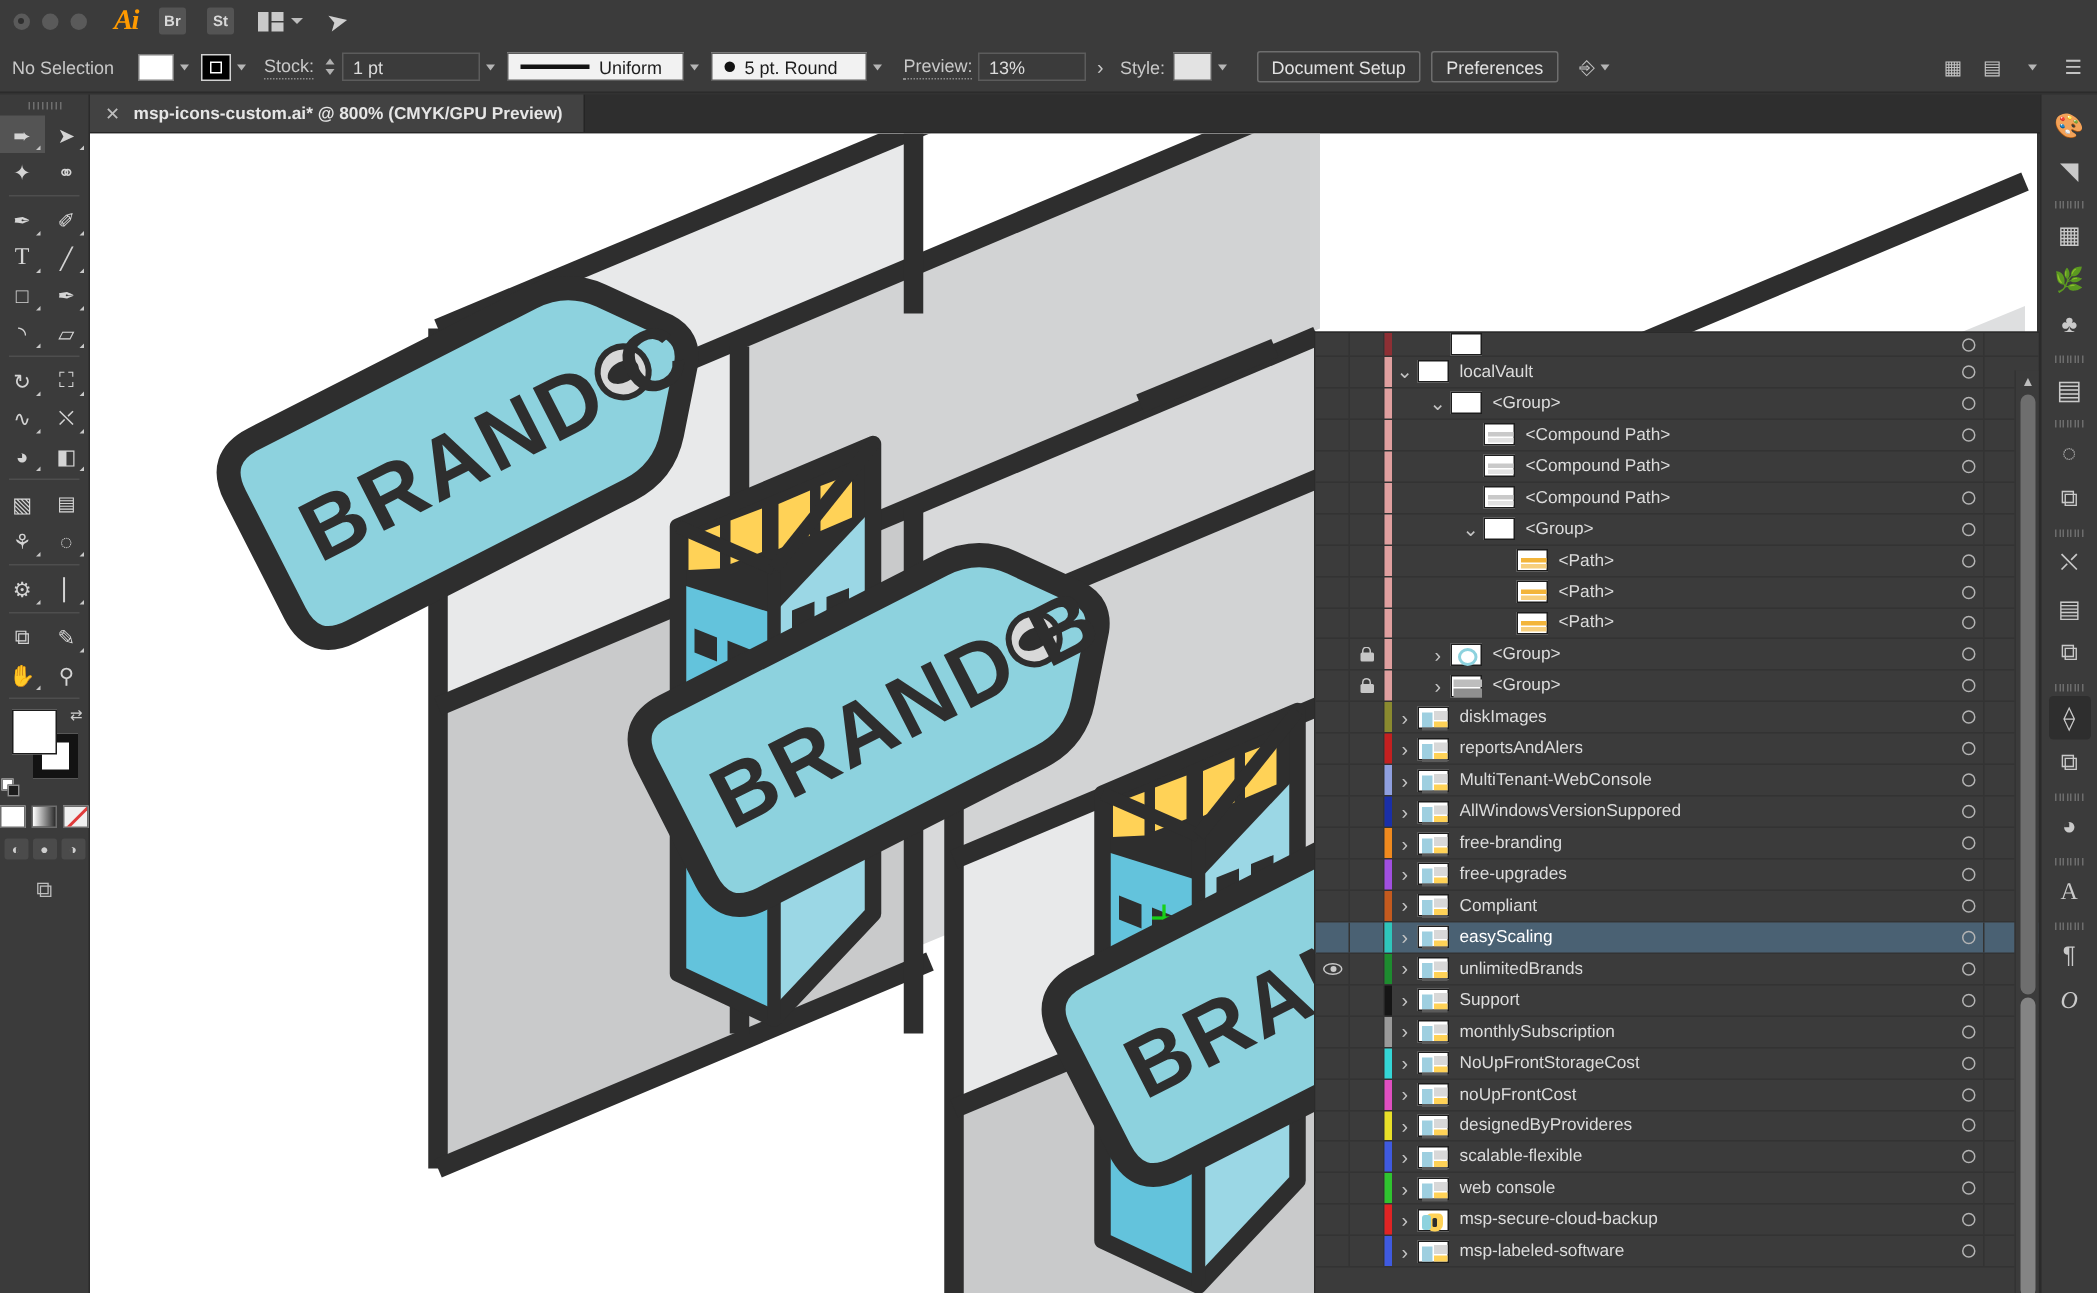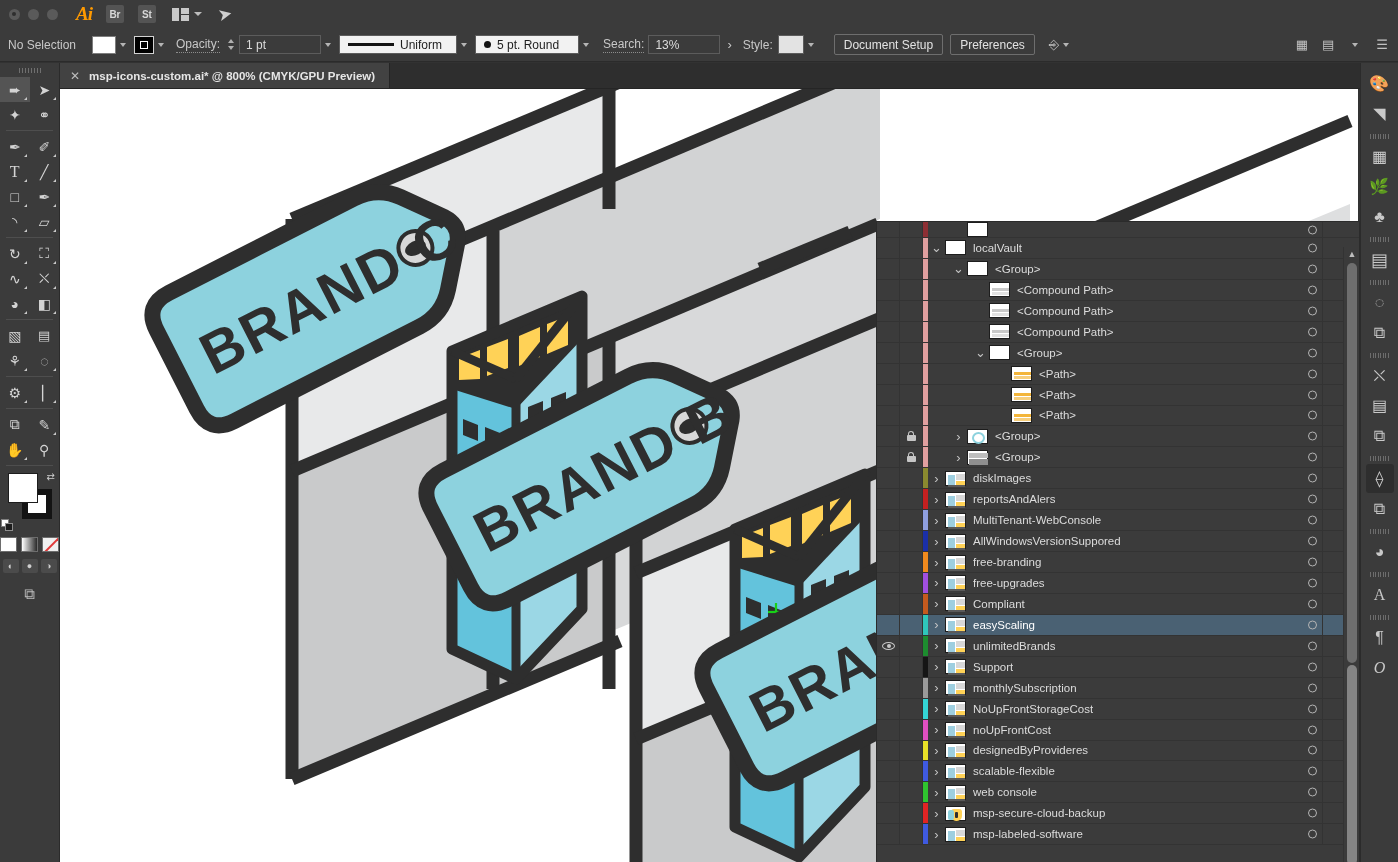--- a/index.html
+++ b/index.html
@@ -106,21 +106,21 @@
     width: 0; height: 0; border-left: 3.5px solid transparent;
     border-right: 3.5px solid transparent;
   }
   .stepper i.up { border-bottom: 4px solid #b0b0b0; }
   .stepper i.dn { border-top: 4px solid #b0b0b0; }
   .field {
     height: 19px; background: #3b3b3b; border: 1px solid #5c5c5c;
     color: #dcdcdc; font-size: 12px; display: flex; align-items: center;
     padding: 0 6px; margin-left: 4px;
   }
-  .field.wide { width: 82px; text-align: center; }
+  .field.wide { width: 92px; text-align: center; }
   .field.opac { width: 72px; }
   .white-box {
     height: 19px; background: #f2f2f2; color: #1d1d1d; font-size: 12px;
     display: flex; align-items: center; gap: 6px; padding: 0 8px;
     border: 1px solid #5c5c5c; margin-left: 4px;
   }
   .white-box .rule { width: 46px; height: 3px; background: #131313; }
   .white-box .capdot { width: 7px; height: 7px; border-radius: 50%; background: #131313; }
   .btn-outline {
     height: 21px; border: 1px solid #6e6e6e; border-radius: 2px;
@@ -343,21 +343,21 @@
   </div>
   <div class="swatch-group" style="margin-left:4px">
     <span class="stroke-sw">
         <i></i>
       </span>
     <span class="dd">
         <i></i>
       </span>
   </div>
 
-  <span class="cb-label dotted" style="margin-left:8px">Opacity:</span>
+  <span class="cb-label dotted" style="margin-left:8px">Stock:</span>
   <span class="stepper">
       <i class="up"></i>
       <i class="dn"></i>
     </span>
   <span class="field wide">1 pt</span>
   <span class="dd">
       <i></i>
     </span>
 
   <span class="white-box" style="width:118px">
@@ -369,21 +369,21 @@
     </span>
 
   <span class="white-box" style="width:104px">
     <span class="capdot"></span>
     <span>5 pt. Round</span>
   </span>
   <span class="dd">
       <i></i>
     </span>
 
-  <span class="cb-label dotted" style="margin-left:10px">Search:</span>
+  <span class="cb-label dotted" style="margin-left:10px">Preview:</span>
   <span class="field opac">13%</span>
   <span class="cb-label" style="margin-left:7px;font-size:13px">›</span>
 
   <span class="cb-label" style="margin-left:11px">Style:</span>
   <span class="style-sw"></span>
   <span class="dd">
       <i></i>
     </span>
 
   <span class="btn-outline" style="margin-left:16px">Document Setup</span>

